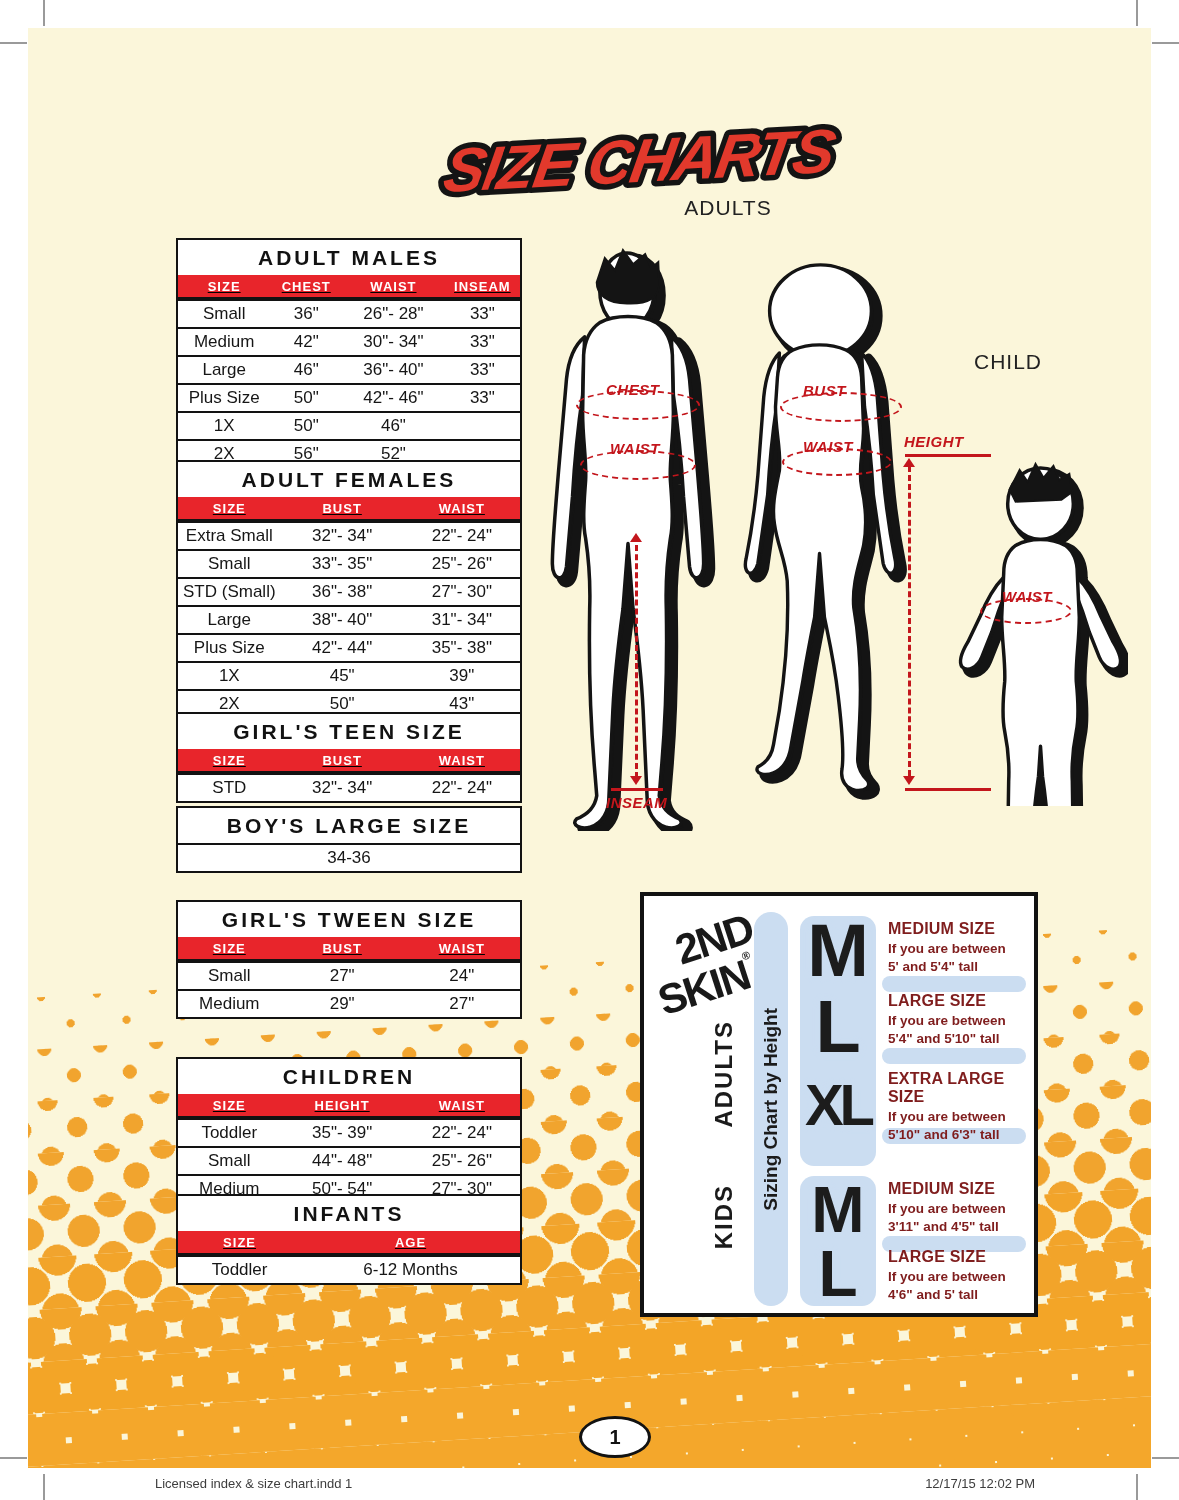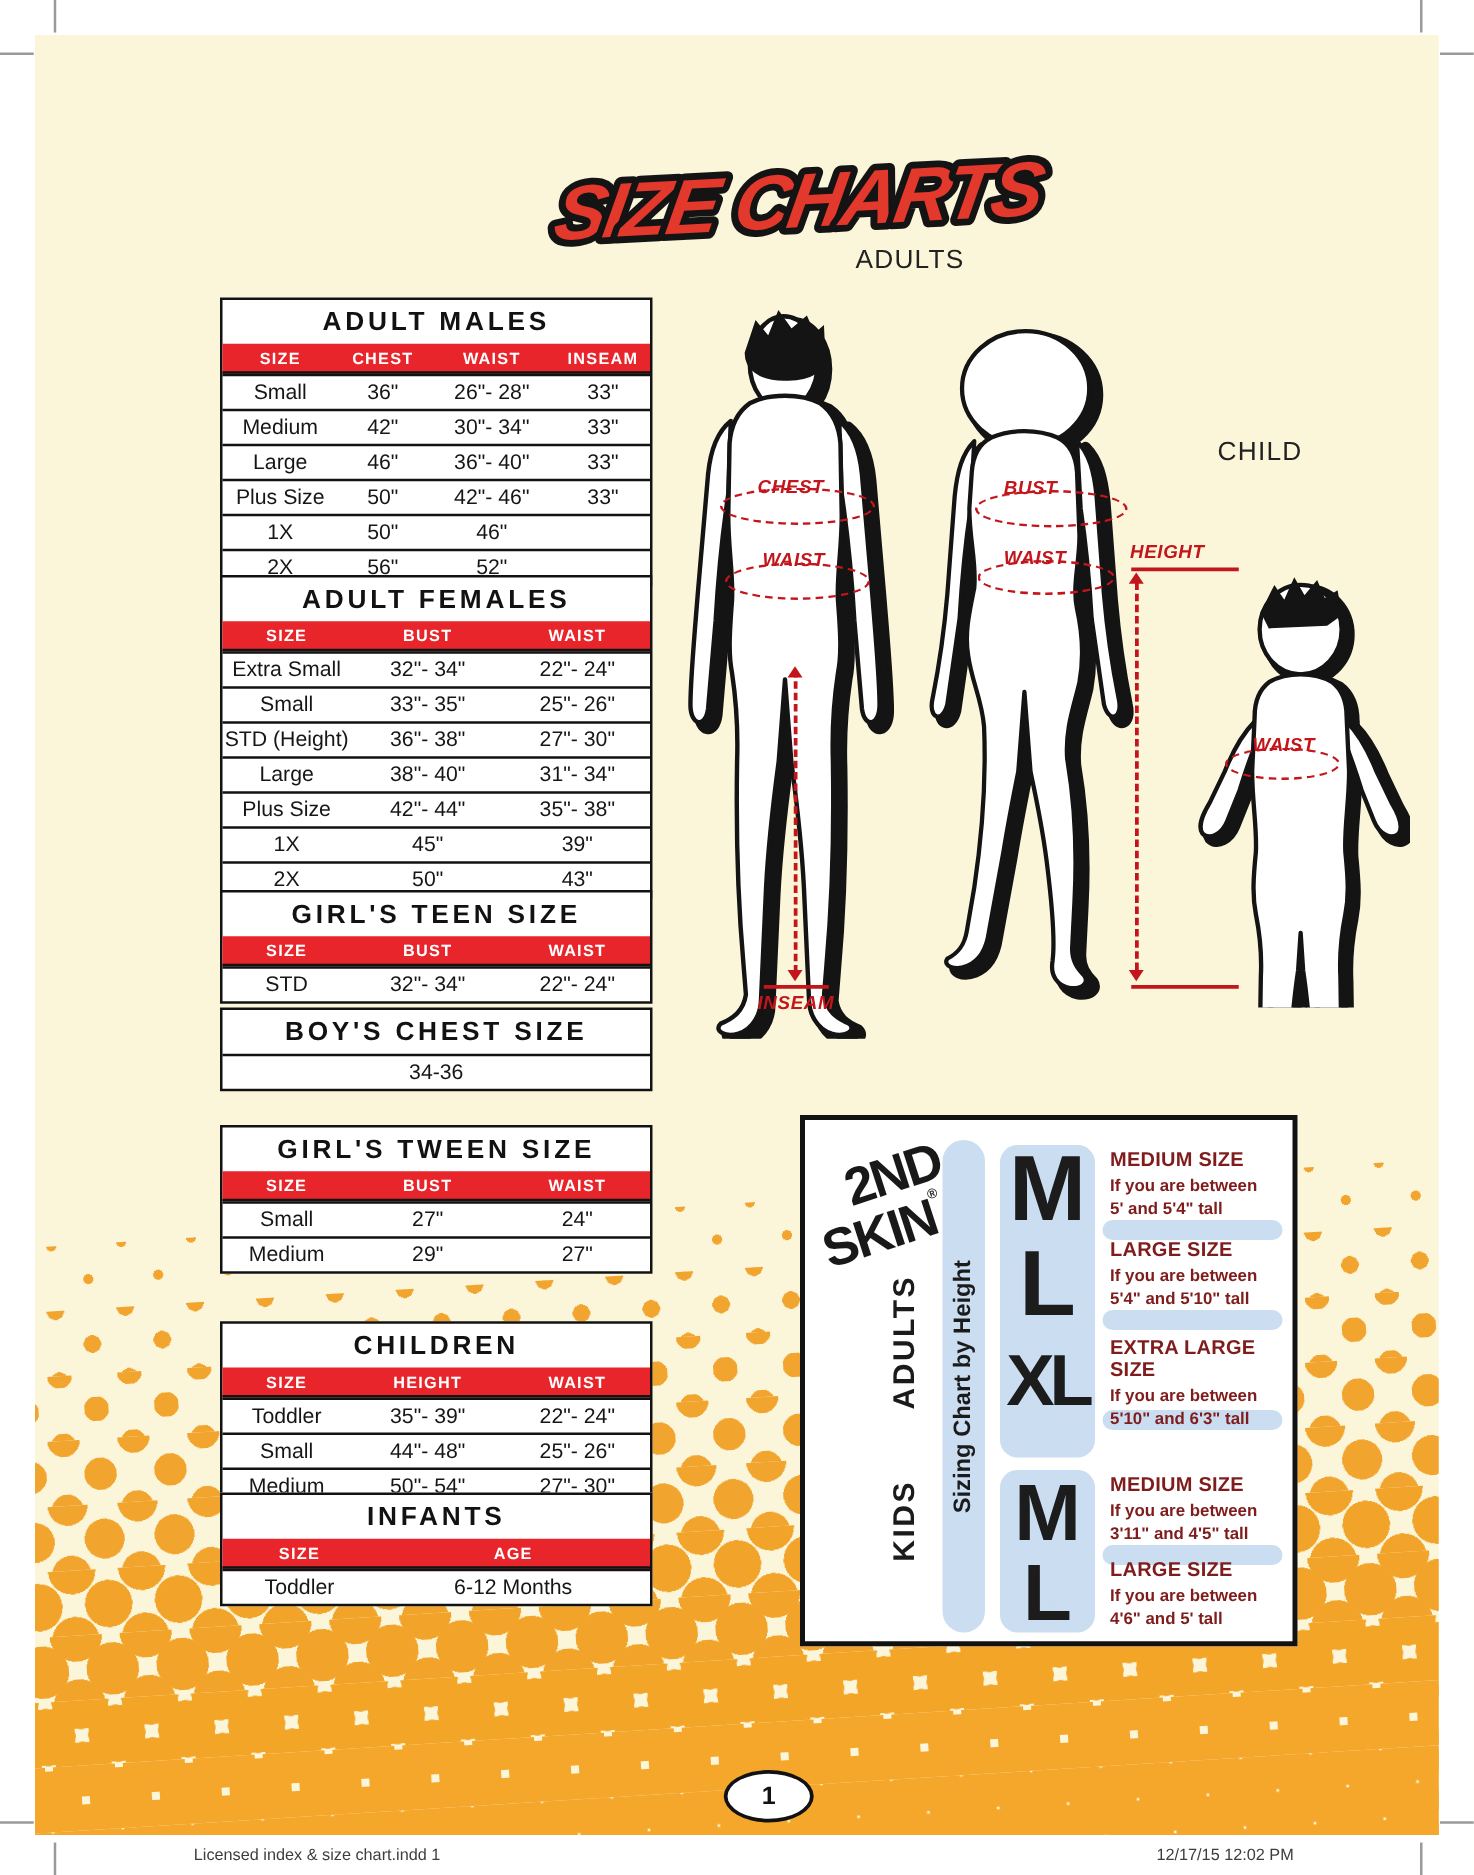--- a/index.html
+++ b/index.html
@@ -20,21 +20,21 @@
   .d23{background-image:radial-gradient(circle 23px at 28px 28px,#F3A527 99%,rgba(243,165,39,0) 100%),radial-gradient(circle 23px at 28px 28px,#F3A527 99%,rgba(243,165,39,0) 100%);background-size:56px 56px;background-position:0 0,28px 28px;}
   .d25{background-image:radial-gradient(circle 25px at 28px 28px,#F4A72B 99%,rgba(244,167,43,0) 100%),radial-gradient(circle 25px at 28px 28px,#F4A72B 99%,rgba(244,167,43,0) 100%);background-size:56px 56px;background-position:0 0,28px 28px;}
   .d27{height:200px;background-image:radial-gradient(circle 27px at 28px 28px,#F4A72B 99%,rgba(244,167,43,0) 100%),radial-gradient(circle 27px at 28px 28px,#F4A72B 99%,rgba(244,167,43,0) 100%);background-size:56px 56px;background-position:0 0,28px 28px;}
   
   .title-svg{position:absolute;left:398px;top:72px;z-index:3;}
   
   .plain-label{position:absolute;z-index:3;color:#222;font-size:21px;letter-spacing:1px;text-align:center;}
   
   .size-table{position:absolute;left:148px;width:342px;background:#fff;border:2px solid #121212;z-index:4;}
   .t-title{font-weight:bold;font-size:21px;letter-spacing:3px;text-align:center;color:#121212;padding:6px 0 5px;}
-  .t-red{background:#E8252B;border-bottom:2px solid #121212;display:grid;align-items:center;height:22px;}
+  .t-red{background:#E8252B;border-bottom:2px solid #121212;display:grid;align-items:center;height:22px;text-decoration:underline;}
   .t-red span{color:#fff;font-weight:bold;font-size:13px;letter-spacing:1px;text-align:center;}
   .t-row{display:grid;align-items:center;height:26px;border-top:2px solid #121212;}
   .t-row:first-of-type{border-top:none;}
   .t-row span{font-size:17px;color:#161616;text-align:center;}
   .cols4{grid-template-columns:27% 21% 30% 22%;}
   .cols3{grid-template-columns:30% 36% 34%;}
   .cols2{grid-template-columns:36% 64%;}
   .cols1{grid-template-columns:100%;}
   
   .fig{position:absolute;z-index:2;}
@@ -227,21 +227,21 @@
         <span>Extra Small</span>
         <span>32"- 34"</span>
         <span>22"- 24"</span>
       </div>
     <div class="t-row cols3">
         <span>Small</span>
         <span>33"- 35"</span>
         <span>25"- 26"</span>
       </div>
     <div class="t-row cols3">
-        <span>STD (Height)</span>
+        <span>STD (Small)</span>
         <span>36"- 38"</span>
         <span>27"- 30"</span>
       </div>
     <div class="t-row cols3">
         <span>Large</span>
         <span>38"- 40"</span>
         <span>31"- 34"</span>
       </div>
     <div class="t-row cols3">
         <span>Plus Size</span>
@@ -268,21 +268,21 @@
       <span>WAIST</span>
     </div>
     <div class="t-row cols3">
         <span>STD</span>
         <span>32"- 34"</span>
         <span>22"- 24"</span>
       </div>
   </div>
 
   <div class="size-table" style="top:778px;">
-    <div class="t-title">BOY'S CHEST SIZE</div>
+    <div class="t-title">BOY'S LARGE SIZE</div>
     <div class="t-row cols1">
         <span>34-36</span>
       </div>
   </div>
 
   <div class="size-table" style="top:872px;">
     <div class="t-title">GIRL'S TWEEN SIZE</div>
     <div class="t-red cols3">
       <span>SIZE</span>
       <span>BUST</span>

